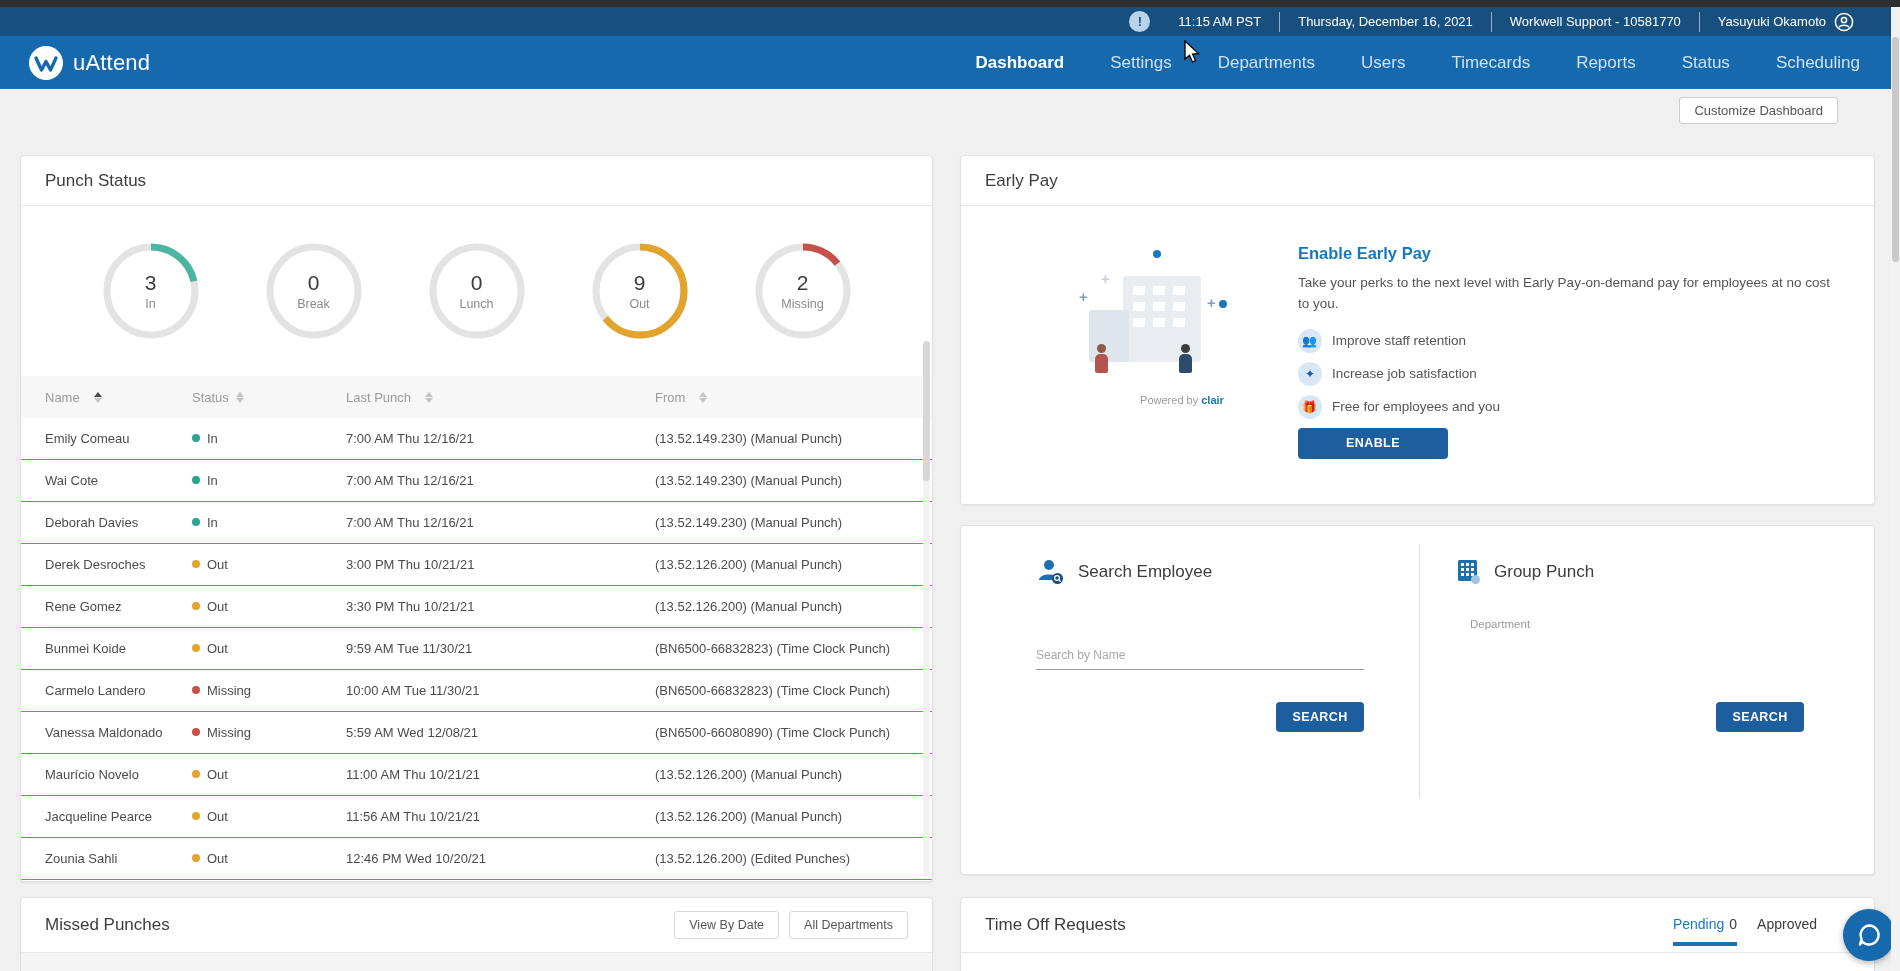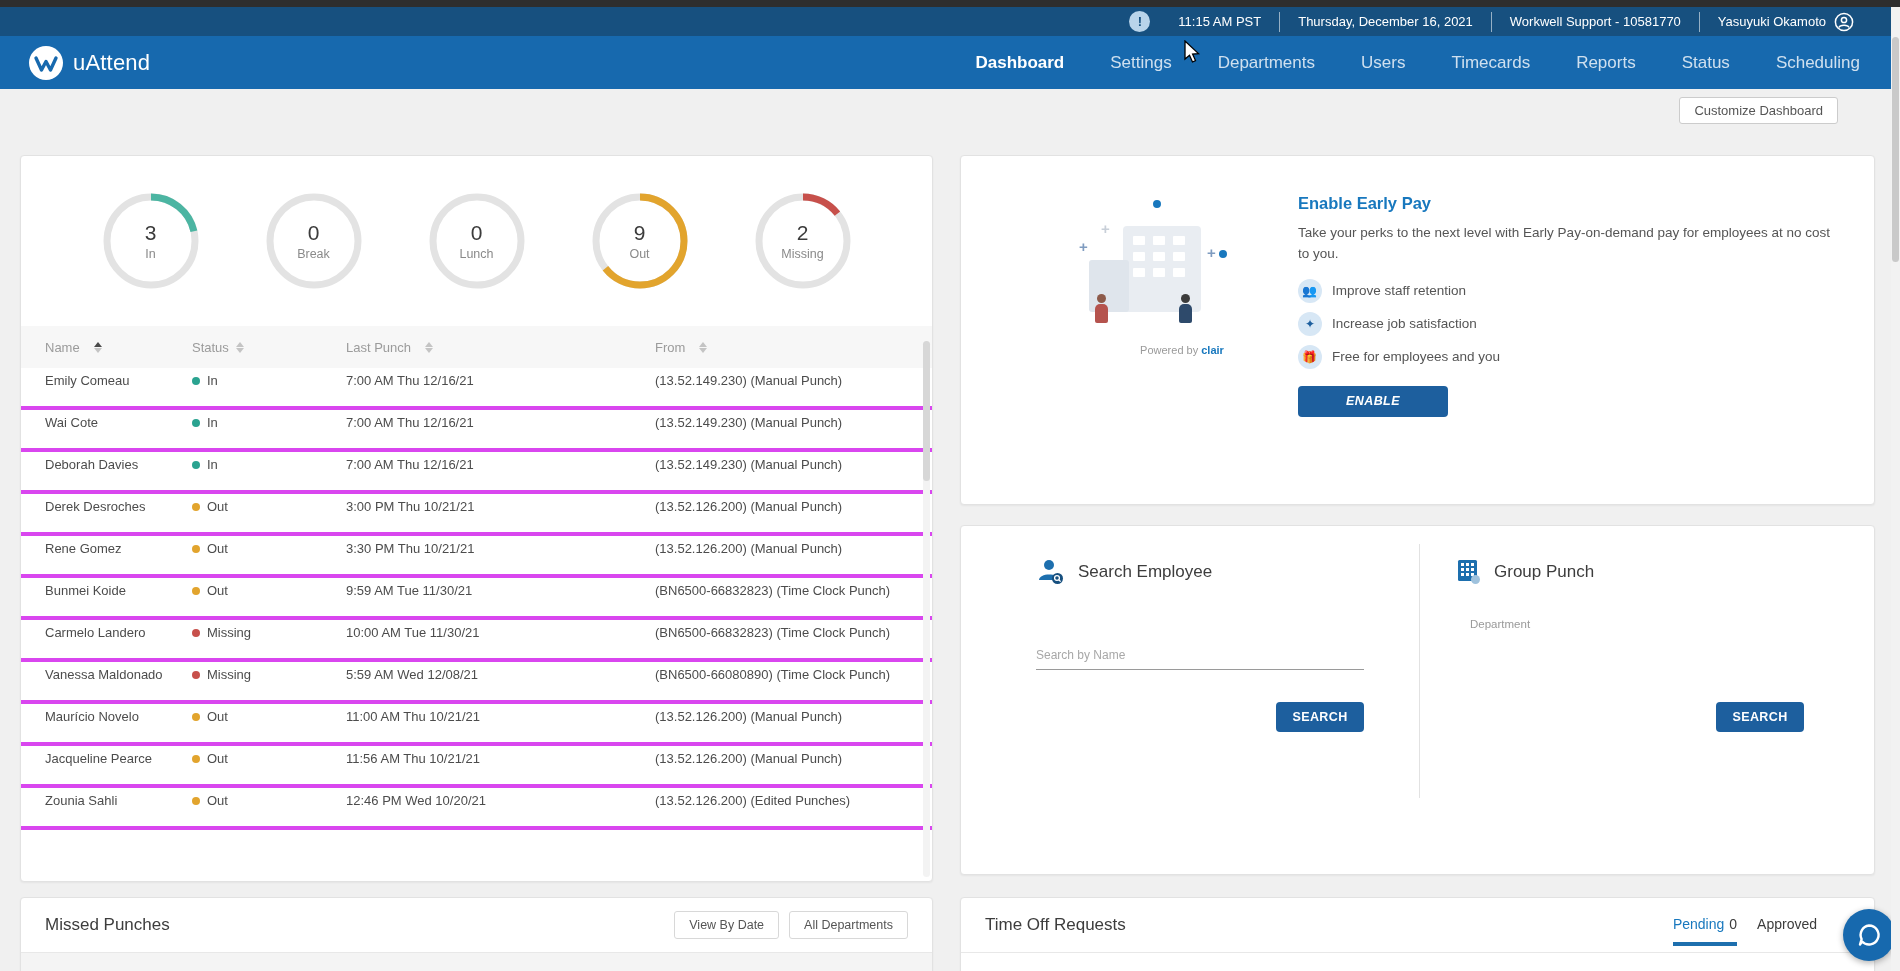--- a/index.html
+++ b/index.html
@@ -41,21 +41,21 @@
   .circle-val { font-size:21px; color:#3c3c3c; }
   .circle-label { font-size:12.5px; color:#8a8a8a; margin-top:2px; }
 
   .thead { display:flex; align-items:center; height:42px; background:#f7f7f7; padding-left:24px; }
   .th { font-size:13px; color:#9b9b9b; display:flex; align-items:center; gap:14px; cursor:pointer; }
   .sort { display:inline-flex; flex-direction:column; align-items:center; gap:1px; }
   .sort i { display:block; width:0; height:0; border:4px solid transparent; }
   .sort i.up { border-bottom:5px solid #c4c4c4; border-top:none; }
   .sort i.dn { border-top:5px solid #c4c4c4; border-bottom:none; }
   .sort.sorted i.up { border-bottom-color:#4a4a4a; }
-  .trow { display:flex; align-items:flex-start; min-height:42px; padding:4px 0 4px 24px; border-bottom:4px solid #d946ef; }
+  .trow { display:flex; align-items:center; min-height:42px; padding:4px 0 4px 24px; border-bottom:1px solid #d946ef; }
   .td { font-size:13px; color:#4c4c4c; line-height:1.35; }
   .c0 { width:147px; padding-right:14px; }
   .c1 { width:154px; display:flex; align-items:center; gap:7px; }
   .c2 { width:309px; }
   .c3 { flex:1; padding-right:24px; }
   .dot { width:8px; height:8px; border-radius:50%; display:inline-block; flex:0 0 auto; }
   .table-scrollbar { position:absolute; right:2px; top:185px; bottom:4px; width:7px; background:#f3f3f3; border-radius:4px; }
   .table-scrollthumb { position:absolute; top:0; left:0; width:7px; height:140px; background:#d7d7d7; border-radius:4px; }
 
   
@@ -73,21 +73,21 @@
   .powered { position:absolute; left:46px; top:146px; width:150px; text-align:center; font-size:11px; color:#9a9a9a; }
   .powered b { color:#1878be; font-weight:bold; font-size:11px; }
   .ep-text { position:absolute; left:337px; top:38px; width:560px; }
   .ep-heading { color:#1878be; font-size:16.5px; font-weight:bold; }
   .ep-para { margin-top:10px; font-size:13.5px; color:#555; line-height:1.55; width:545px; }
   .ep-bullets { margin-top:14px; display:flex; flex-direction:column; gap:9px; }
   .ep-bullet { display:flex; align-items:center; gap:10px; }
   .ep-bullet-icon { width:24px; height:24px; border-radius:50%; background:#d7e7f5; color:#1d5f9e; display:flex; align-items:center; justify-content:center; font-size:12px; }
   .ep-bullet-label { font-size:13.5px; color:#555; }
   .btn-primary { background:#1d5f9e; color:#fff; border:none; border-radius:4px; font-size:12.5px; font-weight:bold; letter-spacing:.4px; cursor:pointer; font-family:"Liberation Sans", sans-serif; }
-  .enable-btn { margin-top:17px; width:150px; height:31px;font-style:italic; }
+  .enable-btn { margin-top:9px; width:150px; height:31px; }
 
   
   .addpunch-card { left:960px; top:436px; width:915px; height:350px; }
   .ap-head { border-bottom:1px solid #e8e8e8; height:55px; display:flex; align-items:center; padding:0 24px; gap:9px; }
   .info-icon { width:17px; height:17px; border-radius:50%; border:1.5px solid #1878be; color:#1878be; font-size:11px; display:flex; align-items:center; justify-content:center; font-style:italic; font-family:"Liberation Serif", serif; cursor:pointer; }
   .ap-body { position:relative; height:294px; }
   .ap-divider { position:absolute; left:458px; top:18px; bottom:22px; width:1px; background:#e2e2e2; }
   .ap-col-head { position:absolute; display:flex; align-items:center; gap:12px; font-size:17px; color:#3d3d3d; }
   .se-head { left:75px; top:32px; }
   .gp-head { left:494px; top:32px; }
@@ -159,20 +159,23 @@
       <span class="nav-item">Reports</span>
       <span class="nav-item">Status</span>
       <span class="nav-item">Scheduling</span>
     </div>
 </div>
 
 <div class="content">
   <button class="customize-btn">Customize Dashboard</button>
 
   <div class="card punch-card">
+    <div class="card-head">
+      <span class="card-title">Punch Status</span>
+    </div>
     <div class="circles">
         <div class="circle"><svg viewBox="0 0 100 100">
             <circle cx="50" cy="50" r="44" class="ring-base"></circle>
             <circle cx="50" cy="50" r="44" class="ring-arc" style="stroke:#4cb5a2;stroke-dasharray:59.2 276.5"></circle>
           </svg><div class="circle-text">
             <div class="circle-val">3</div>
             <div class="circle-label">In</div>
           </div></div>
         <div class="circle"><svg viewBox="0 0 100 100">
             <circle cx="50" cy="50" r="44" class="ring-base"></circle>
@@ -333,20 +336,23 @@
           <span class="td c2">12:46 PM Wed 10/20/21</span>
           <span class="td c3">(13.52.126.200) (Edited Punches)</span>
         </div>
       </div>
     <div class="table-scrollbar">
         <div class="table-scrollthumb"></div>
       </div>
   </div>
 
   <div class="card earlypay-card">
+    <div class="card-head">
+      <span class="card-title">Early Pay</span>
+    </div>
     <div class="ep-body">
       <div class="ep-illus">
         <span class="ep-plus" style="left:18px;top:40px;">+</span>
         <span class="ep-plus" style="left:146px;top:46px;">+</span>
         <span class="ep-plus" style="left:40px;top:22px;color:#c8cfd8;">+</span>
         <span class="ep-dot" style="left:92px;top:2px;width:6px;height:6px;"></span>
         <span class="ep-dot" style="left:158px;top:52px;width:8px;height:8px;"></span>
         <div class="ep-bldg">
           <i style="left:10px;top:10px;"></i>
             <i style="left:30px;top:10px;"></i>

